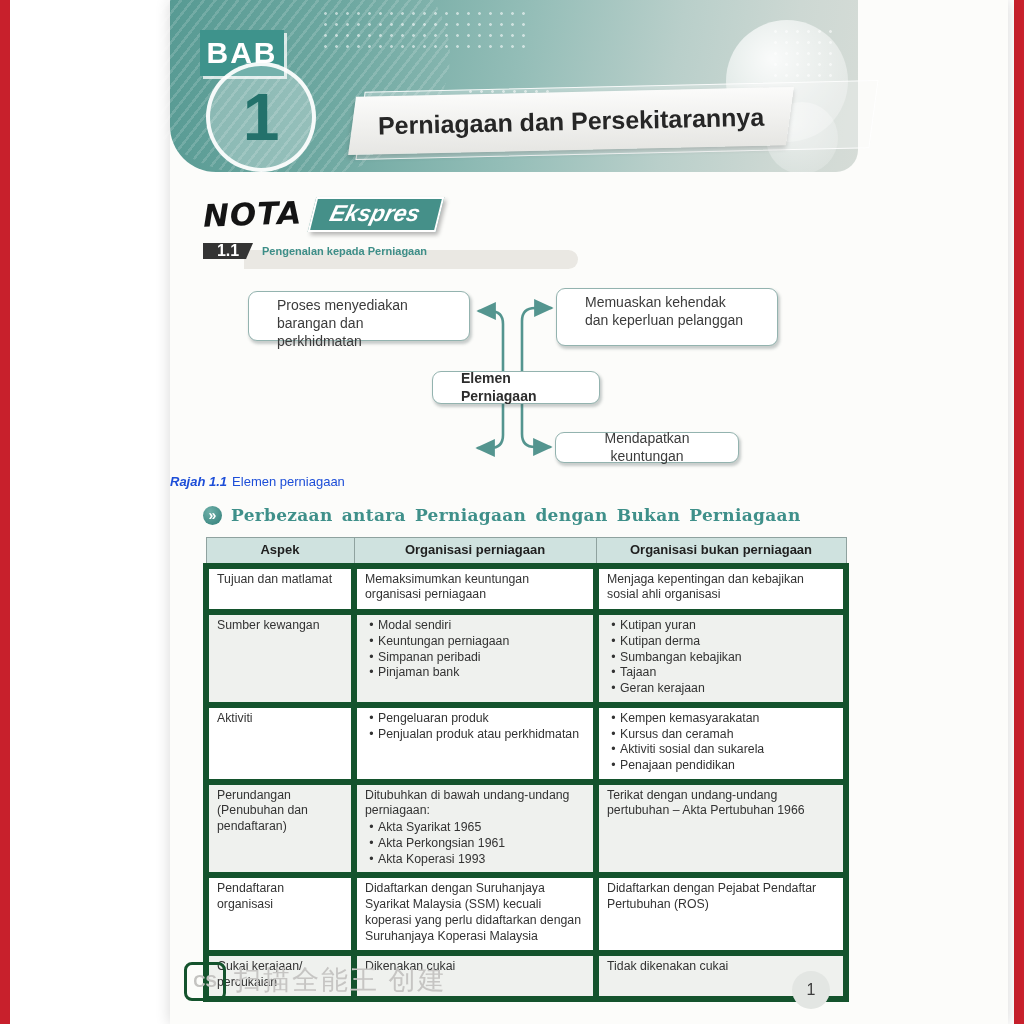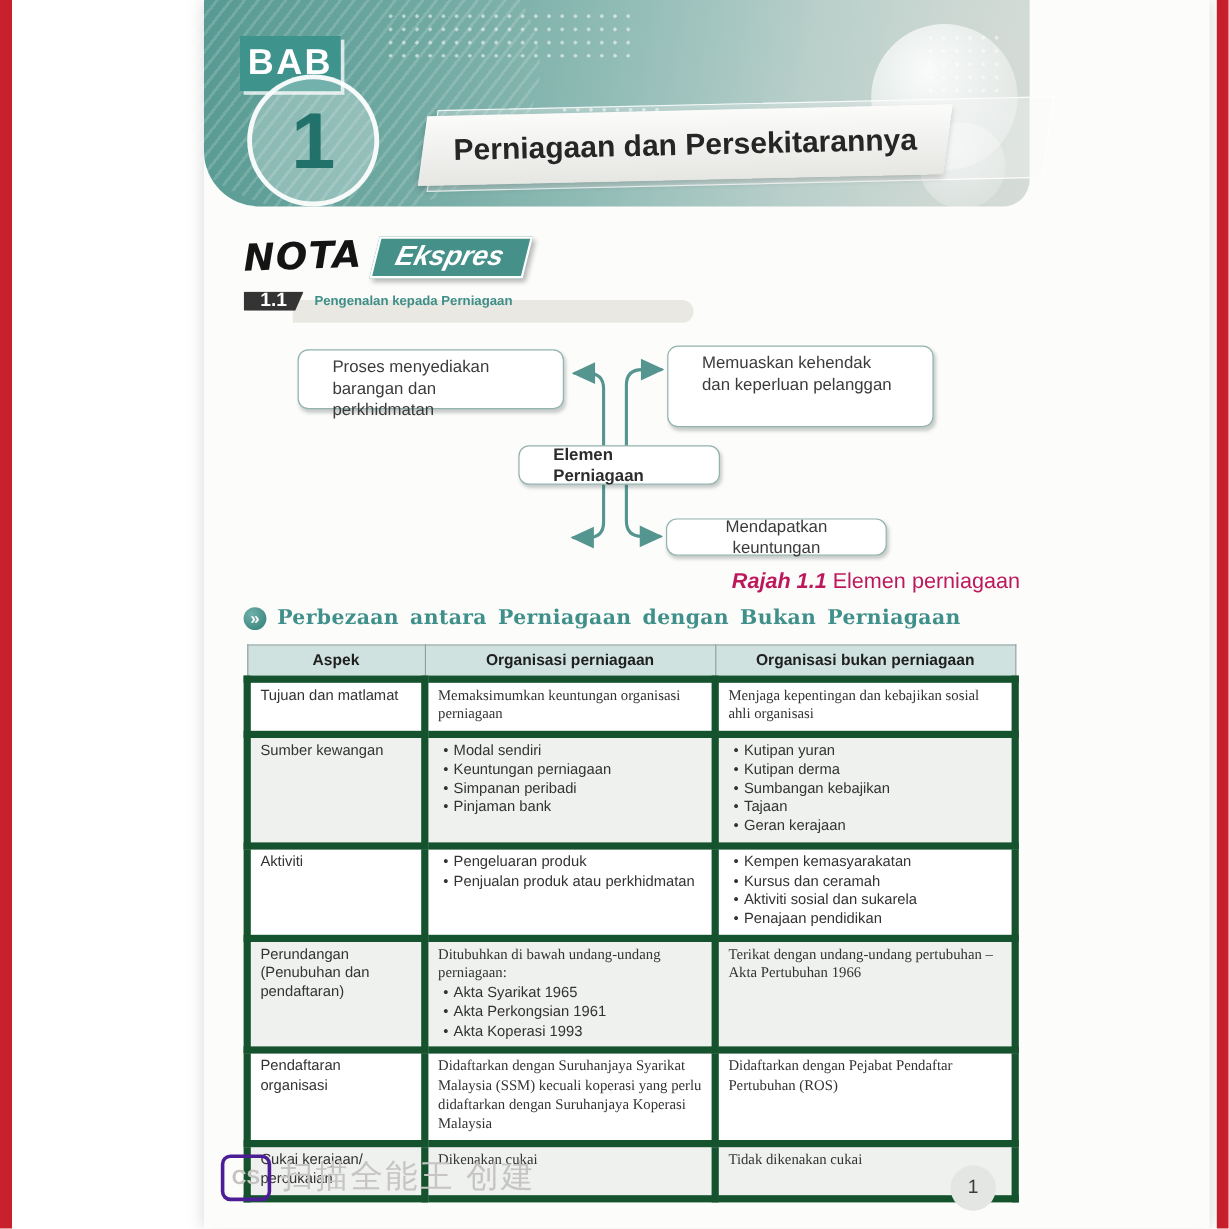--- a/index.html
+++ b/index.html
@@ -59,50 +59,50 @@
   .section-title{position:absolute;left:92px;top:245px;color:#3e8e88;font-weight:bold;font-size:11px;}
 
   
   .diagram{position:absolute;left:0;top:280px;width:680px;height:215px;}
   .dbox{position:absolute;box-sizing:border-box;background:#fff;border:1.6px solid #93b3af;
     border-radius:9px;box-shadow:1.5px 2.5px 3px rgba(60,80,78,.28);color:#3b3b3b;font-size:14px;
     line-height:1.28;padding:5px 28px;}
   .dbox.center{display:flex;align-items:center;justify-content:center;font-weight:bold;color:#2c2c2c;}
   .dbox.mid{display:flex;align-items:center;justify-content:center;text-align:center;}
   .dbox.a{left:78px;top:11px;width:222px;height:50px;}
-  .dbox.b{left:386px;top:8px;width:222px;height:68px;}
+  .dbox.b{left:386px;top:8px;width:222px;height:58px;}
   .dbox.c0{left:262px;top:91px;width:168px;height:33px;}
   .dbox.c{left:135px;top:153px;width:168px;height:33px;}
   .dbox.d{left:385px;top:152px;width:184px;height:31px;}
   .diagram svg{position:absolute;left:0;top:0;}
-  .caption{position:absolute;left:0;top:194px;width:680px;text-align:right;font-size:18px;color:#be185d;}
+  .caption{position:absolute;left:0;top:194px;width:680px;text-align:left;font-size:13px;color:#1d4ed8;}
   .caption b{font-style:italic;}
   .caption .rest{margin-left:5px;}
 
   
   .comp-heading{position:absolute;left:33px;top:505px;display:flex;align-items:center;}
   .chev{width:19px;height:19px;border-radius:50%;margin-right:9px;flex:0 0 auto;
     background:radial-gradient(circle at 35% 30%,#6fb0a9,#2f7d77);color:#fff;font-size:14px;
     font-weight:bold;display:flex;align-items:center;justify-content:center;line-height:1;}
   .comp-heading .txt{font-family:"DejaVu Serif",serif;font-weight:bold;font-size:17px;
     color:#3f908a;word-spacing:3px;letter-spacing:.3px;}
 
   table.comp{position:absolute;left:33px;top:537px;width:640px;border-collapse:collapse;
     font-size:12.3px;color:#333;line-height:1.28;table-layout:fixed;}
   table.comp th{background:#cfe2df;border:1px solid #8fa29f;padding:4px 6px;font-size:13px;
     color:#1f1f1f;text-align:center;}
   table.comp td{border:6px solid #14532d;padding:3px 8px 5px 8px;vertical-align:top;background:#fff;}
   table.comp tr.alt td{background:#eff1ee;}
-  .cell-text{margin-bottom:1px;font-family:Liberation Serif, serif;}
+  .cell-text{margin-bottom:1px;}
   .bullet{display:flex;}
   .bullet .dot{flex:0 0 13px;text-align:center;}
   .col-aspek{width:148px;} .col-biz{width:242px;} .col-non{width:250px;}
 
   
-  .cs-logo{position:absolute;left:14px;top:962px;width:36px;height:33px;border:3px solid #4c1d95;
+  .cs-logo{position:absolute;left:14px;top:962px;width:36px;height:33px;border:3px solid #14532d;
     border-radius:8px;color:#c4c3c1;font-weight:bold;font-size:17px;display:flex;align-items:center;
     justify-content:center;}
   .wm-text{position:absolute;left:64px;top:962px;font-size:27px;color:#c6c5c3;letter-spacing:2px;}
   .pageno{position:absolute;left:622px;top:971px;width:38px;height:38px;border-radius:50%;
     background:#e3e6e3;display:flex;align-items:center;justify-content:center;font-size:16px;
     color:#3c3c3c;z-index:1;}
   .book-title{position:absolute;left:212px;top:950px;font-size:41px;font-weight:bold;color:#0d0d0d;
     letter-spacing:3px;white-space:nowrap;z-index:2;}
 </style>
 </head>

